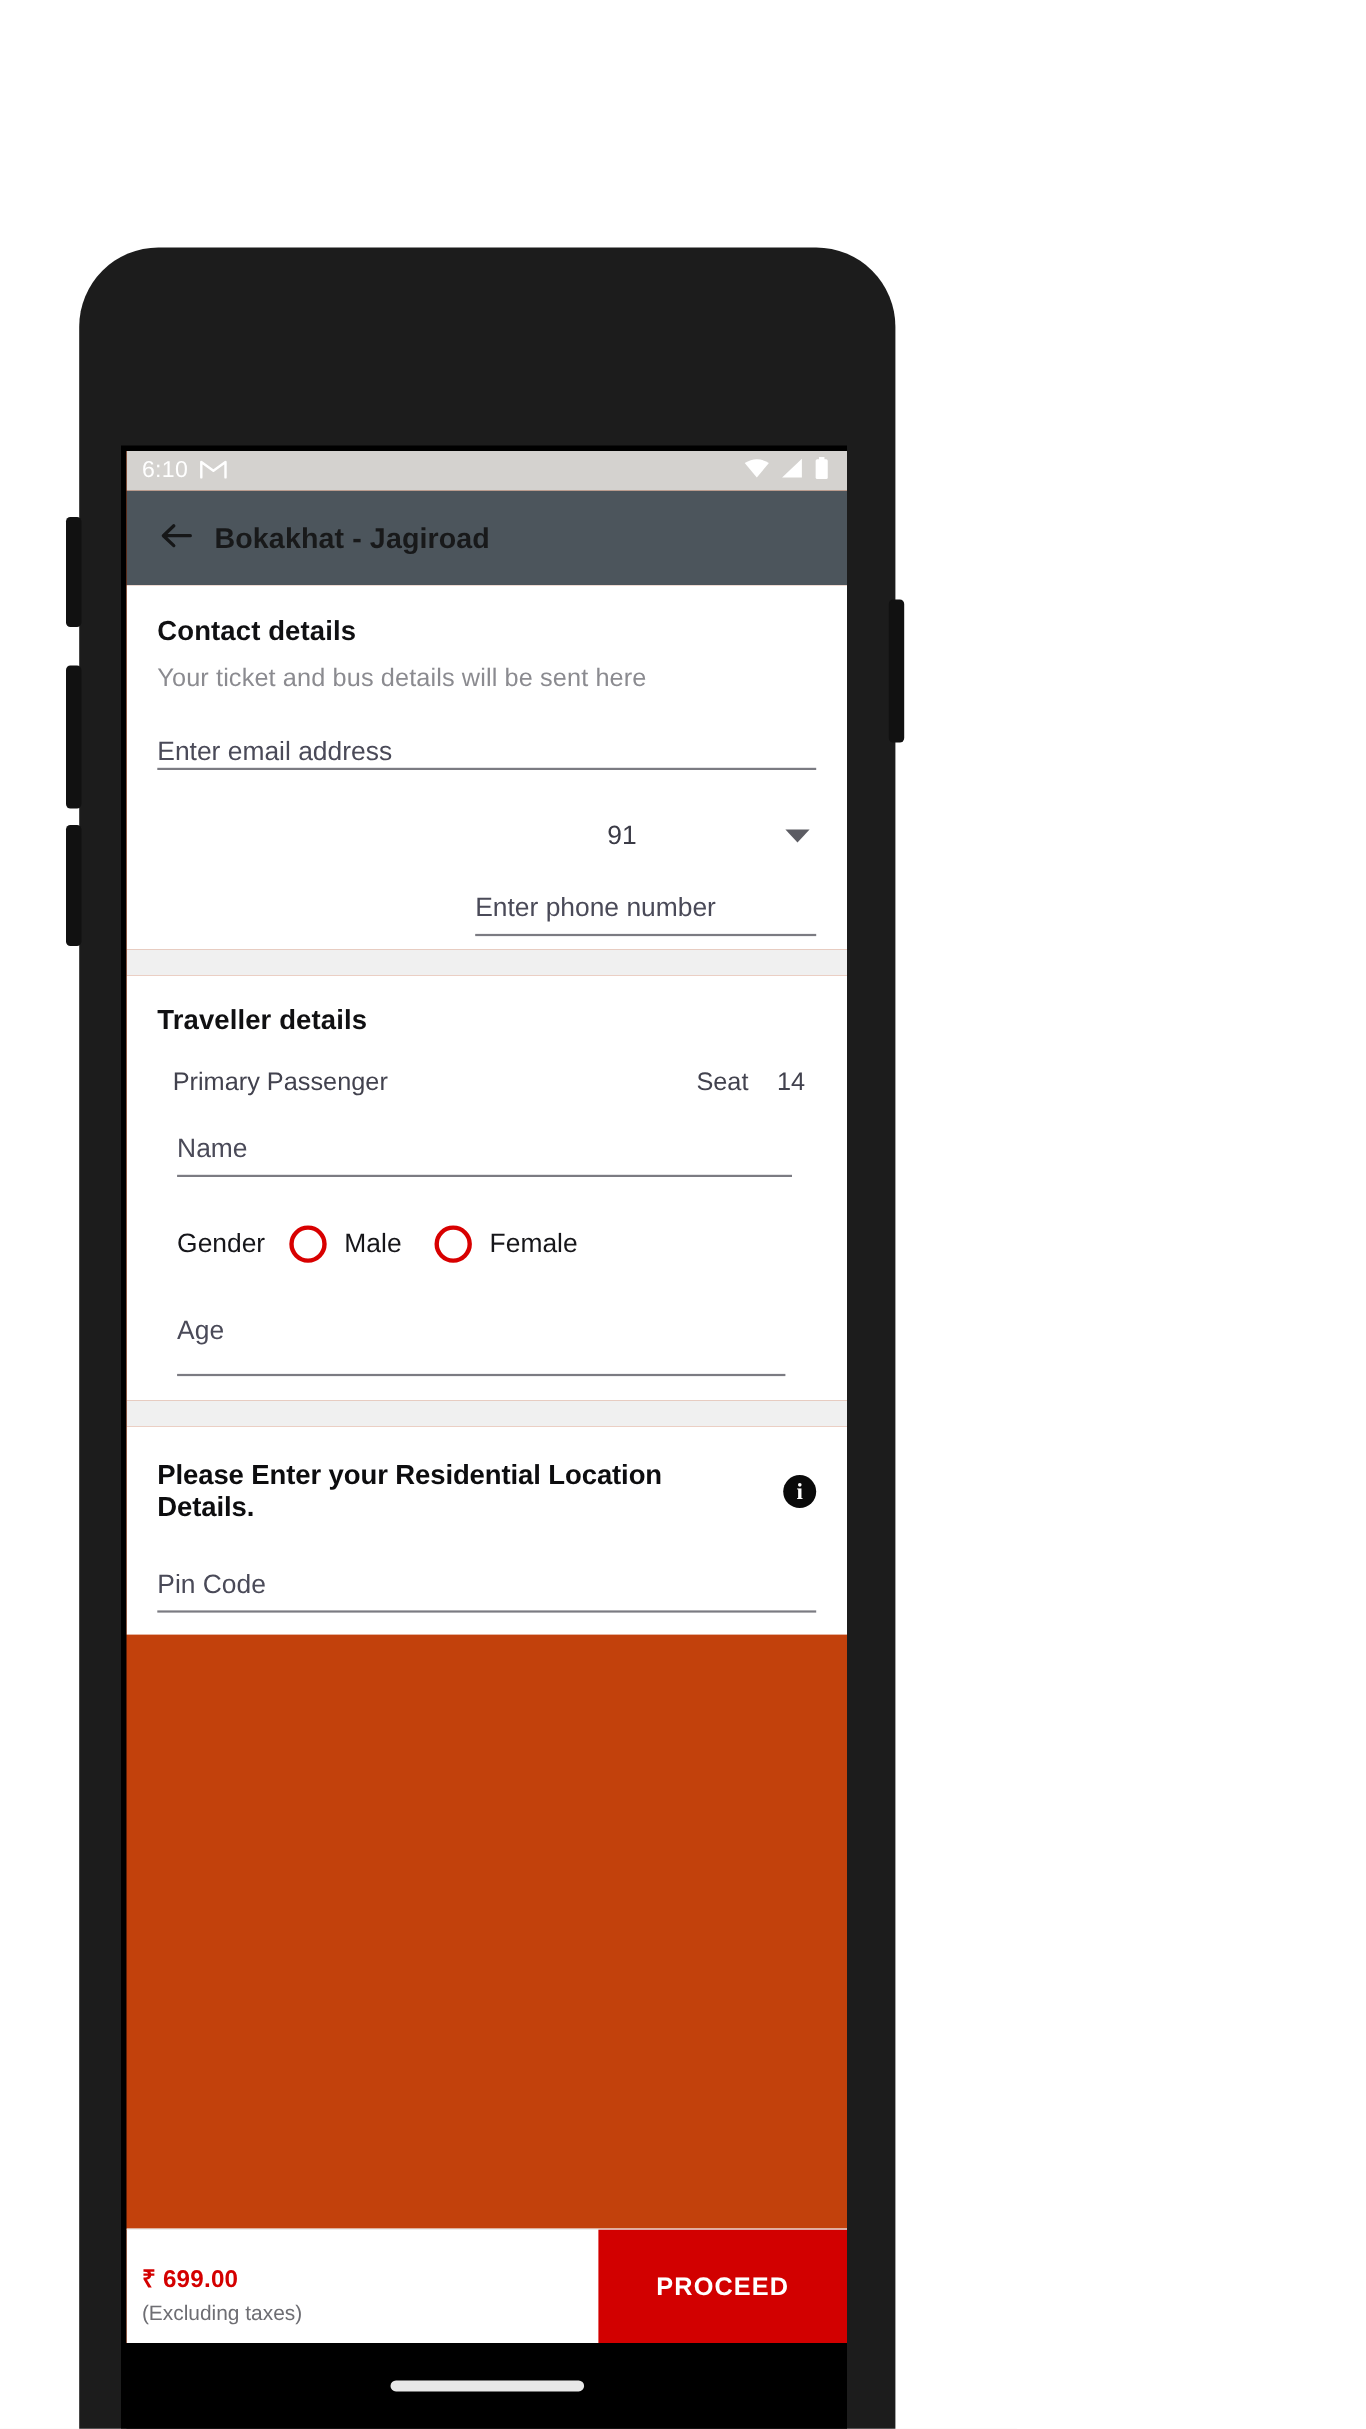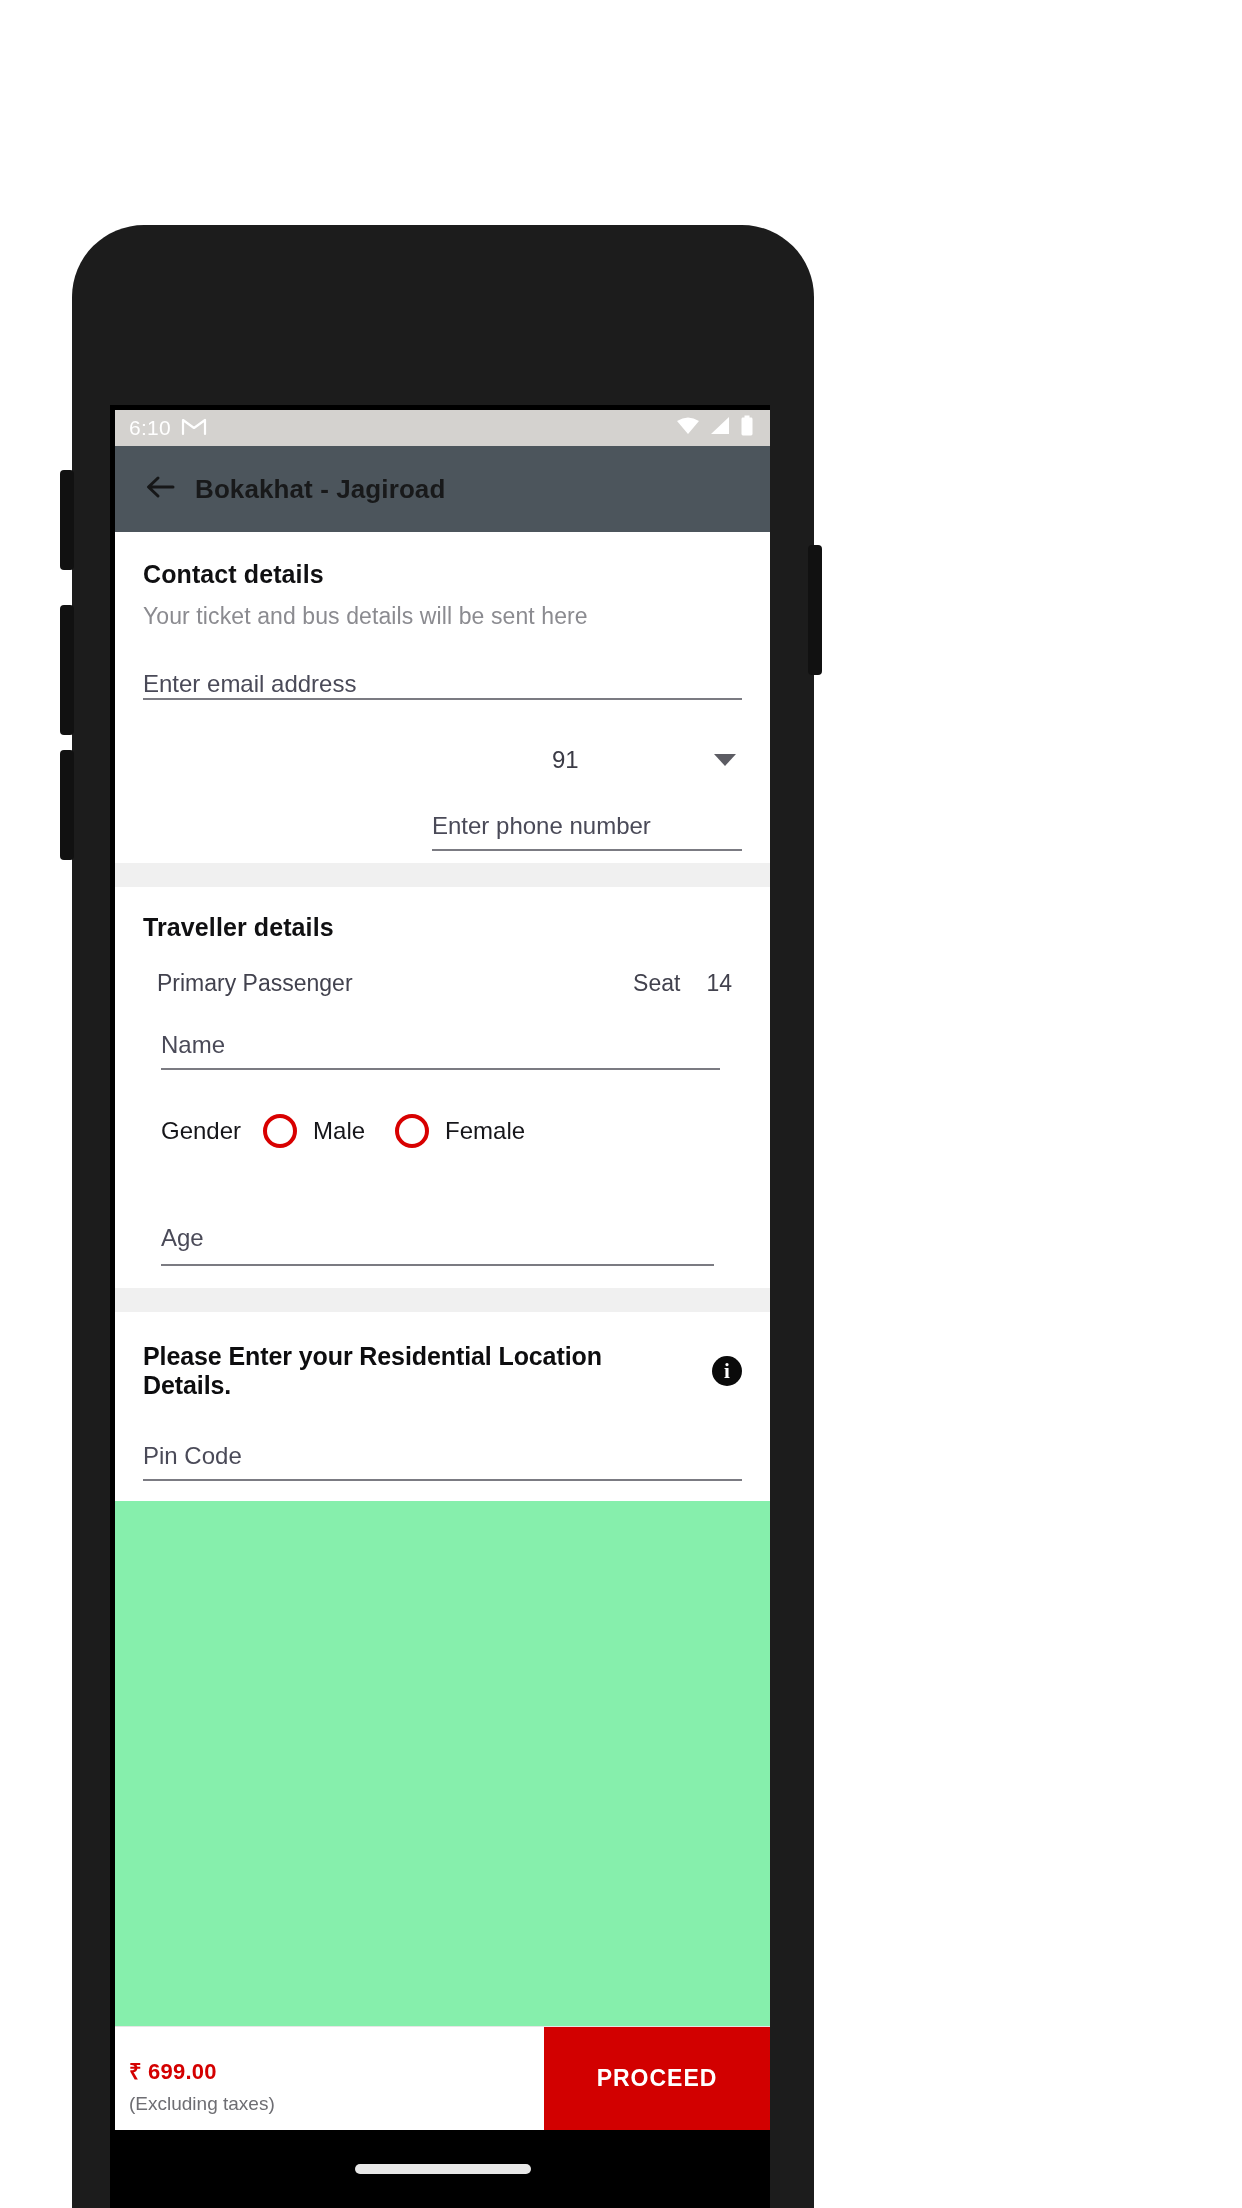--- a/index.html
+++ b/index.html
@@ -34,21 +34,21 @@
     position: absolute;
     left: 110px; top: 405px;
     width: 660px; height: 1803px;
     background: #000000;
     overflow: hidden;
   }
   .screen-inner {
     position: absolute;
     left: 5px; top: 5px;
     width: 655px; height: 1720px;
-    background: #86efac;
+    background: #c2410c;
     overflow: hidden;
   }
 
   
   .status-bar {
     height: 36px;
     background: #d4d2cf;
     display: flex;
     align-items: center;
     padding: 0 14px 0 14px;
@@ -164,23 +164,23 @@
   .gender-label { font-size: 24px; color: #16161a; margin-right: 6px; }
   .radio {
     width: 34px; height: 34px;
     border: 4px solid #d80000;
     border-radius: 50%;
     background: transparent;
     flex: none;
   }
   .radio-lbl { font-size: 24px; color: #16161a; margin-right: 14px; }
   .age-field {
-    margin: 76px 28px 0 18px;
-    border-bottom: 2px solid #7b7b82;
-    padding-bottom: 12px;
+    margin: 48px 28px 0 18px;
+    border-bottom: 2px solid #7b7b82;
+    padding-bottom: 25px;
   }
 
   
   .sec-resid { padding: 30px 28px 20px 28px; }
   .resid-head { display:flex; align-items:center; gap: 18px; }
   .resid-title {
     font-size: 25px; font-weight: bold; color: #0d0d0f;
     letter-spacing: -0.1px;
   }
   .info-icon {

